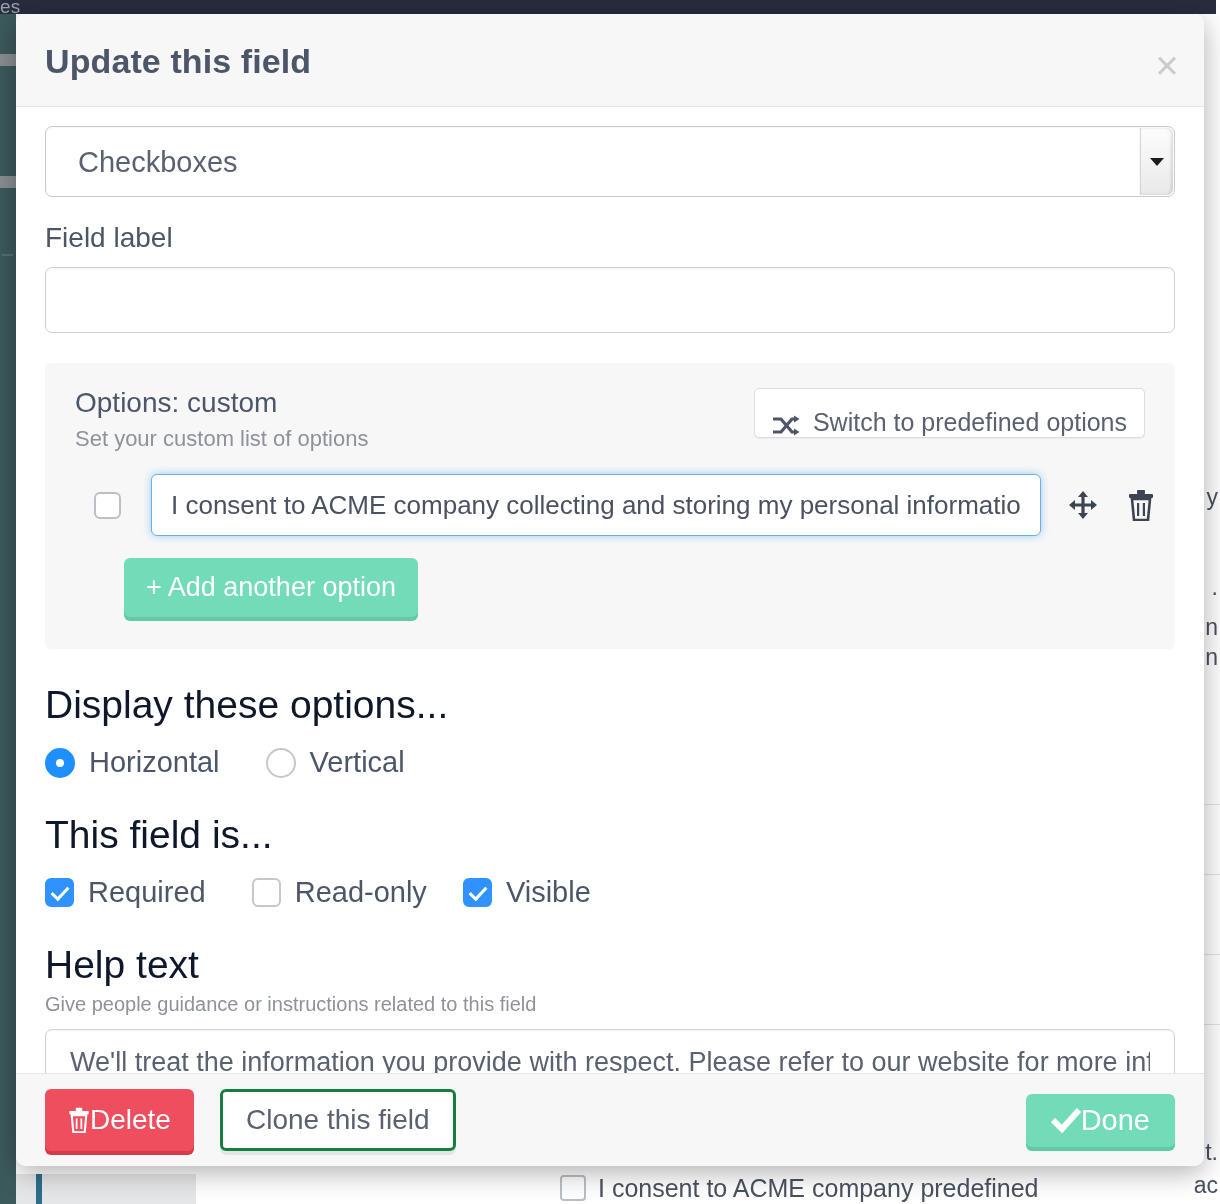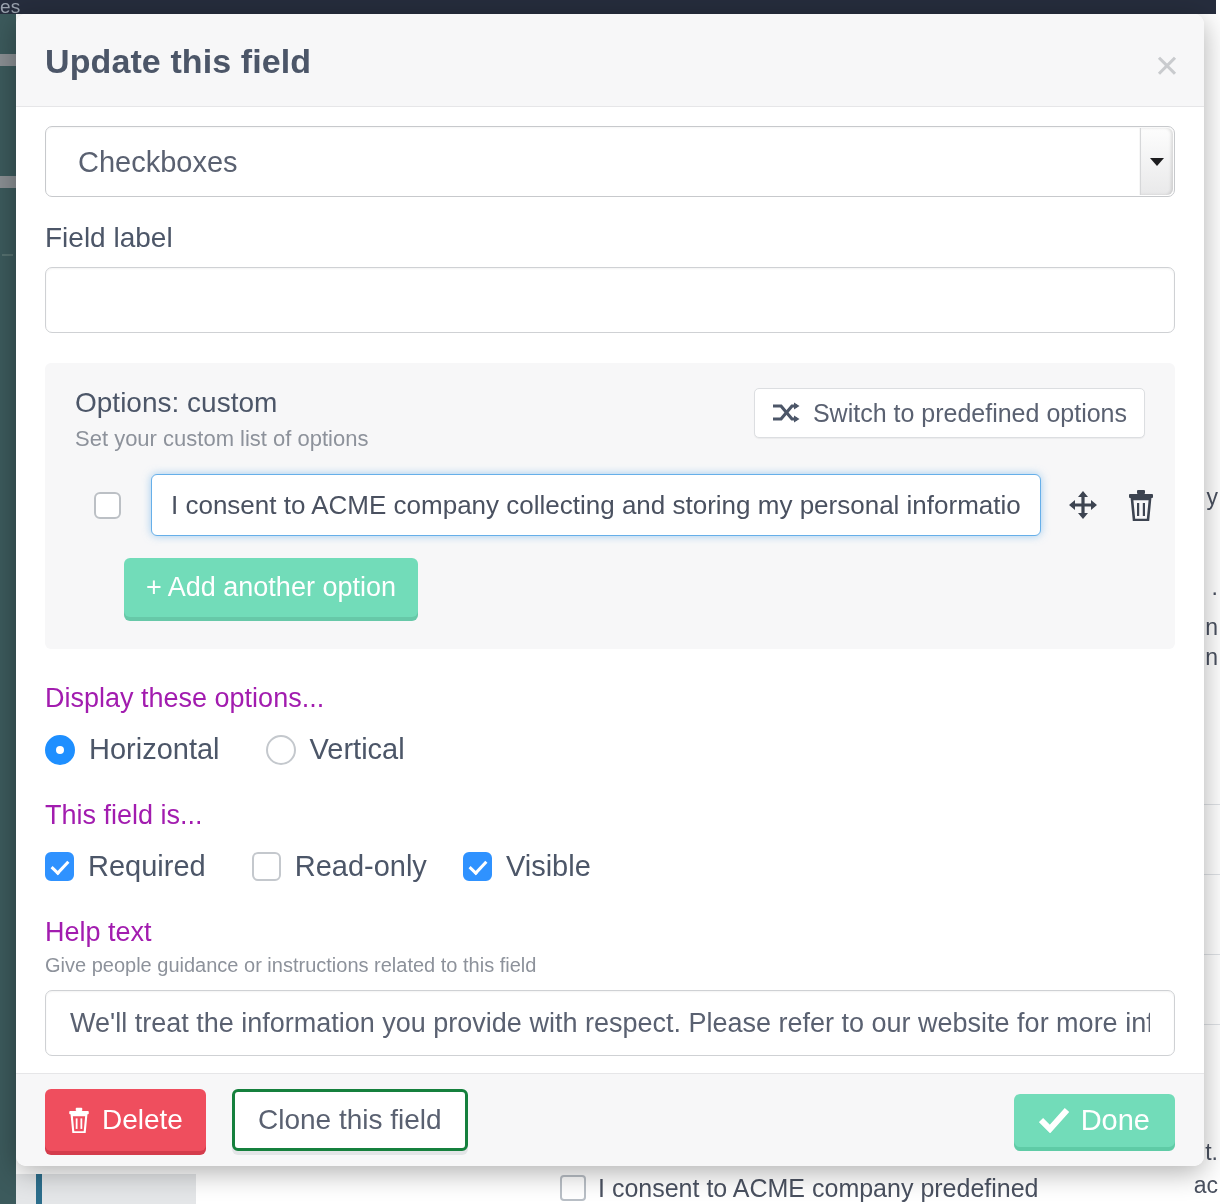--- a/index.html
+++ b/index.html
@@ -243,21 +243,21 @@
     font-size: 22px;
     color: #8d929b;
     margin-top: 7px;
   }
   .switch-btn {
     position: absolute;
     right: 30px;
     top: 25px;
     height: 48px;
     display: flex;
-    align-items: center;
+    align-items: flex-end;
     gap: 13px;
     padding: 0 17px;
     background: #ffffff;
     border: 1px solid #dcdee1;
     border-radius: 5px;
     box-shadow: 0 1px 1px rgba(0,0,0,.05);
     font-size: 25px;
     color: #5a6171;
     cursor: pointer;
     white-space: nowrap;
@@ -323,22 +323,22 @@
     border-radius: 6px;
     box-shadow: 0 4px 0 #67c8a8;
     color: #ffffff;
     font-size: 27px;
     font-family: "Liberation Sans", sans-serif;
     cursor: pointer;
   }
 
   
   .section-title {
-    font-size: 27px;
-    color: #a21caf;
+    font-size: 39px;
+    color: #0f172a;
     margin-top: 34px;
   }
   .choice-row {
     display: flex;
     margin-top: 19px;
     gap: 0;
   }
   .choice {
     display: flex;
     align-items: center;
@@ -411,21 +411,20 @@
     display: flex;
     align-items: center;
   }
   .btn {
     font-family: "Liberation Sans", sans-serif;
     border: none;
     cursor: pointer;
     border-radius: 6px;
     display: inline-flex;
     align-items: center;
-    gap: 12px;
     box-sizing: border-box;
   }
   .btn-delete {
     height: 62px;
     padding: 0 23px;
     background: #ef4e5e;
     color: #fff;
     font-size: 28px;
     box-shadow: 0 4px 0 #d43c4c;
   }

